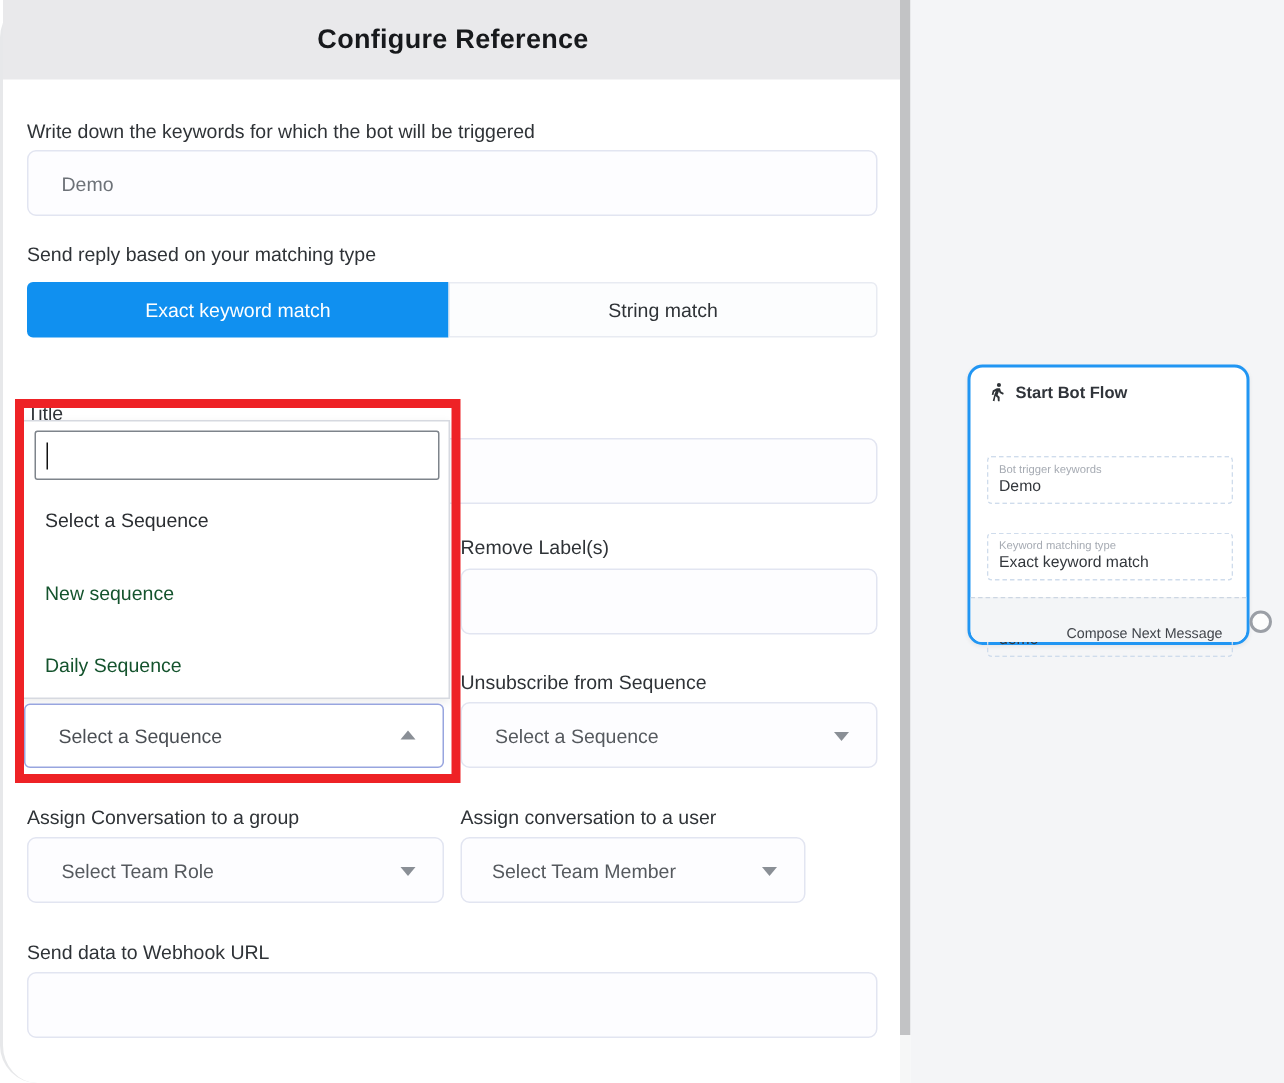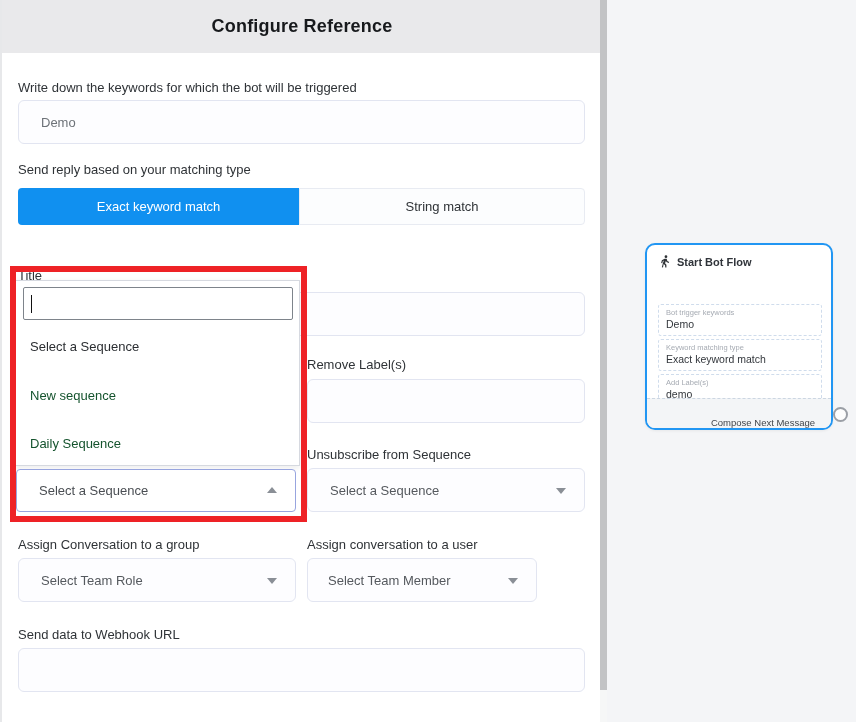--- a/index.html
+++ b/index.html
@@ -1,20 +1,20 @@
 <!DOCTYPE html>
 <html><head>
 <meta charset="utf-8">
 <style>
   * { margin:0; padding:0; box-sizing:border-box; }
   body { font-family:"Liberation Sans","DejaVu Sans",sans-serif; background:#fff; }
   .screen { position:relative; width:856px; height:722px; overflow:hidden; background:#fff; }
 
   
-  .form-area { position:absolute; left:0; top:0; width:600px; height:722px; background:#fff; border-left:2px solid #e7e8ea; }
+  .form-area { position:absolute; left:0; top:0; width:600px; height:722px; background:#fff; border-left:2px solid #e7e8ea;border-radius:25px; }
   .top-bar { position:absolute; left:0; top:0; width:600px; height:53px; background:#e9e9eb; display:flex; align-items:center; justify-content:center; }
   .top-bar h1 { font-size:18px; font-weight:bold; color:#17191c; letter-spacing:.2px; }
 
   .f-label { position:absolute; font-size:13px; color:#2f3337; white-space:nowrap; }
   .f-input { position:absolute; height:44px; background:#fdfdff; border:1px solid #e2e5f1; border-radius:6px;
              font-family:inherit; font-size:13px; color:#6d7278; padding:0 22px; outline:none; }
   .f-select { position:absolute; height:44px; background:#fdfdff; border:1px solid #e2e5f1; border-radius:6px;
               display:flex; align-items:center; padding:0 22px; font-size:13px; color:#55595e; cursor:pointer; }
   .caret-down { position:absolute; right:18px; top:50%; margin-top:-2px; width:0; height:0;
                 border-left:5px solid transparent; border-right:5px solid transparent; border-top:6px solid #8a8f96; }
@@ -51,21 +51,21 @@
   
   .flow-panel { position:absolute; left:607px; top:0; width:249px; height:722px; background:#f4f5f7; }
   .flow-card { position:absolute; left:38px; top:243px; width:188px; height:187px; background:#fff;
                border:2px solid #2196f3; border-radius:10px; box-shadow:0 1px 3px rgba(0,0,0,.06); }
   .card-header { position:absolute; left:13px; top:10px; display:flex; align-items:center; gap:6px; }
   .card-header .walk { width:11px; height:13px; }
   .card-title { font-size:11px; font-weight:bold; color:#30343a; white-space:nowrap; }
   .bot-pill { position:absolute; left:12px; top:33px; width:162px; height:19px; background:#e8edf4; border-radius:3px;
               display:flex; align-items:center; justify-content:center; font-size:10px; color:#2196f3; cursor:pointer; }
   .card-rows { position:absolute; left:11px; top:59px; width:164px; }
-  .card-row { border:1px dashed #cfdcec; border-radius:3px; margin-bottom:3px; padding:3px 7px 4px; }
+  .card-row { border:1px dashed #cfdcec; border-radius:3px; margin-bottom:19px; padding:3px 7px 4px; }
   .card-row .rlabel { font-size:7.5px; color:#a6abb3; line-height:10px; white-space:nowrap; }
   .card-row .rvalue { font-size:10.5px; color:#33373c; line-height:13px; white-space:nowrap; }
   .card-footer { position:absolute; left:0; bottom:0; width:100%; height:30px; background:#f3f5f7;
                  border-top:1px dashed #ccd6e2; border-radius:0 0 8px 8px;
                  display:flex; align-items:flex-end; justify-content:flex-end; padding-right:16px; }
   .card-footer span { font-size:9.5px; color:#41454b; white-space:nowrap; }
   .out-handle { position:absolute; right:-17px; top:162px; width:15px; height:15px; border-radius:50%;
                 background:#fdfdfd; border:2px solid #9b9fa6; cursor:pointer; }
 </style>
 </head>

